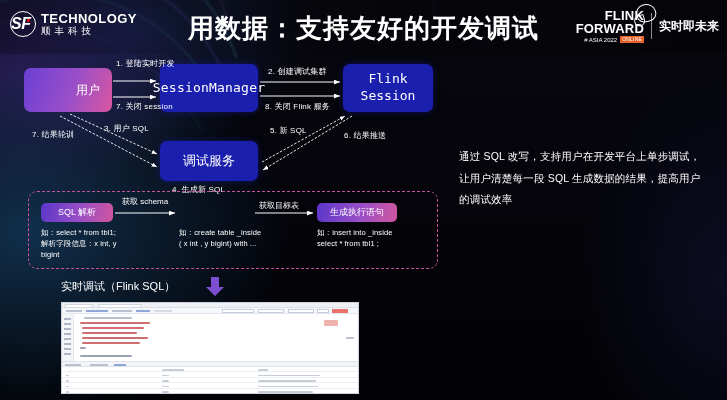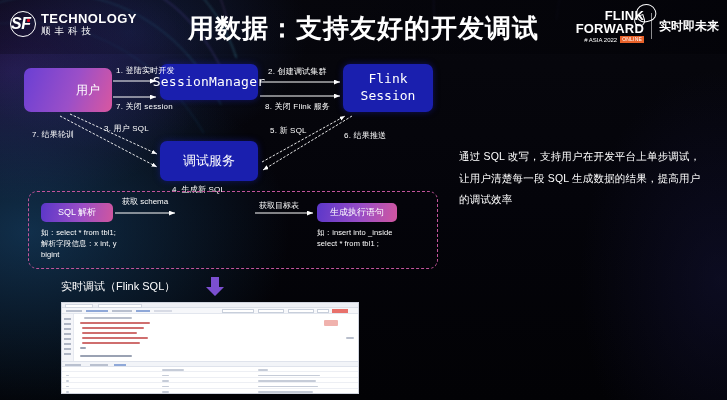--- a/index.html
+++ b/index.html
@@ -69,21 +69,21 @@
   .ff-div { width:1px; height:26px; background:rgba(255,255,255,.55); }
   .ff-cn { font-size:12px; font-weight:bold; line-height:1.0; color:#fff; letter-spacing:0; }
 
   
   #flow { position:absolute; left:0; top:54px; width:460px; height:210px; z-index:5; }
   .node { position:absolute; display:flex; align-items:center; justify-content:center;
           text-align:center; border-radius:7px; color:#fff; }
   .node-blue { background:#1a1fae; box-shadow:0 0 6px rgba(25,30,175,.5); }
   .node-grad { background:linear-gradient(110deg,#6a3fd4 0%,#9b4fc8 55%,#d957a0 100%);padding-left:40px; }
   #n-user { left:24px; top:14px; width:88px; height:44px; font-size:12px; }
-  #n-sm   { left:160px; top:10px; width:98px; height:36px; font-size:13px; letter-spacing:.2px;
+  #n-sm   { left:160px; top:10px; width:98px; height:48px; font-size:13px; letter-spacing:.2px;
             font-family:"DejaVu Sans Mono","Liberation Mono",monospace; line-height:1.25; padding:0 10px; }
   #n-fs   { left:343px; top:10px; width:90px; height:48px; font-size:13px; line-height:1.3;
             font-family:"DejaVu Sans Mono","Liberation Mono",monospace; }
   #n-dbg  { left:160px; top:87px; width:98px; height:40px; font-size:13px; }
 
   .alabel { position:absolute; font-size:8px; color:#fff; white-space:nowrap; letter-spacing:.2px; }
 
   
   #pipeline { position:absolute; left:28px; top:191px; width:410px; height:78px;
               border:1px dashed #c3549b; border-radius:9px; z-index:5; }
@@ -200,21 +200,21 @@
       <span>SessionManager</span>
     </div>
     <div class="node node-blue" id="n-fs">
       <span style="white-space:pre-line">Flink
 Session</span>
     </div>
     <div class="node node-blue" id="n-dbg">
       <span>调试服务</span>
     </div>
 
-    <div class="alabel" style="left:116px; top:11px;">1. 登陆实时开发</div>
+    <div class="alabel" style="left:116px; top:4px;">1. 登陆实时开发</div>
     <div class="alabel" style="left:116px; top:47px;">7. 关闭 session</div>
     <div class="alabel" style="left:268px; top:12px;">2. 创建调试集群</div>
     <div class="alabel" style="left:265px; top:47px;">8. 关闭 Flink 服务</div>
     <div class="alabel" style="left:14px;  top:75px;margin-left:18px;">7. 结果轮训</div>
     <div class="alabel" style="left:104px; top:69px;">3. 用户 SQL</div>
     <div class="alabel" style="left:270px; top:71px;">5. 新 SQL</div>
     <div class="alabel" style="left:344px; top:76px;">6. 结果推送</div>
     <div class="alabel" style="left:172px; top:130px;">4. 生成新 SQL</div>
   </div>
 
@@ -236,20 +236,22 @@
     <div class="pnode" id="p3">
       <span>生成执行语句</span>
     </div>
 
     <div class="plabel" style="left:93px;  top:4px;">获取 schema</div>
     <div class="plabel" style="left:230px; top:8px;">获取目标表</div>
 
     <div class="pdesc" style="left:12px;  top:36px; width:130px; white-space:pre-line;">如：select * from tbl1;
 解析字段信息：x int, y
 bigint</div>
+    <div class="pdesc" style="left:150px; top:36px; width:135px; white-space:pre-line;">如：create table _inside
+( x int , y bigint) with ...</div>
     <div class="pdesc" style="left:288px; top:36px; width:120px; white-space:pre-line;">如：insert into _inside
 select * from tbl1 ;</div>
   </div>
 
   <div id="rpara">通过 SQL 改写，支持用户在开发平台上单步调试，让用户清楚每一段 SQL 生成数据的结果，提高用户的调试效率</div>
 
   <div id="dbg-label">实时调试（Flink SQL）</div>
 
   <svg id="down-arrow" width="22" height="22" viewBox="0 0 22 22">
     <path d="M7,1 L15,1 L15,11 L20,11 L11,20 L2,11 L7,11 Z" fill="#7b4fd0"></path>

